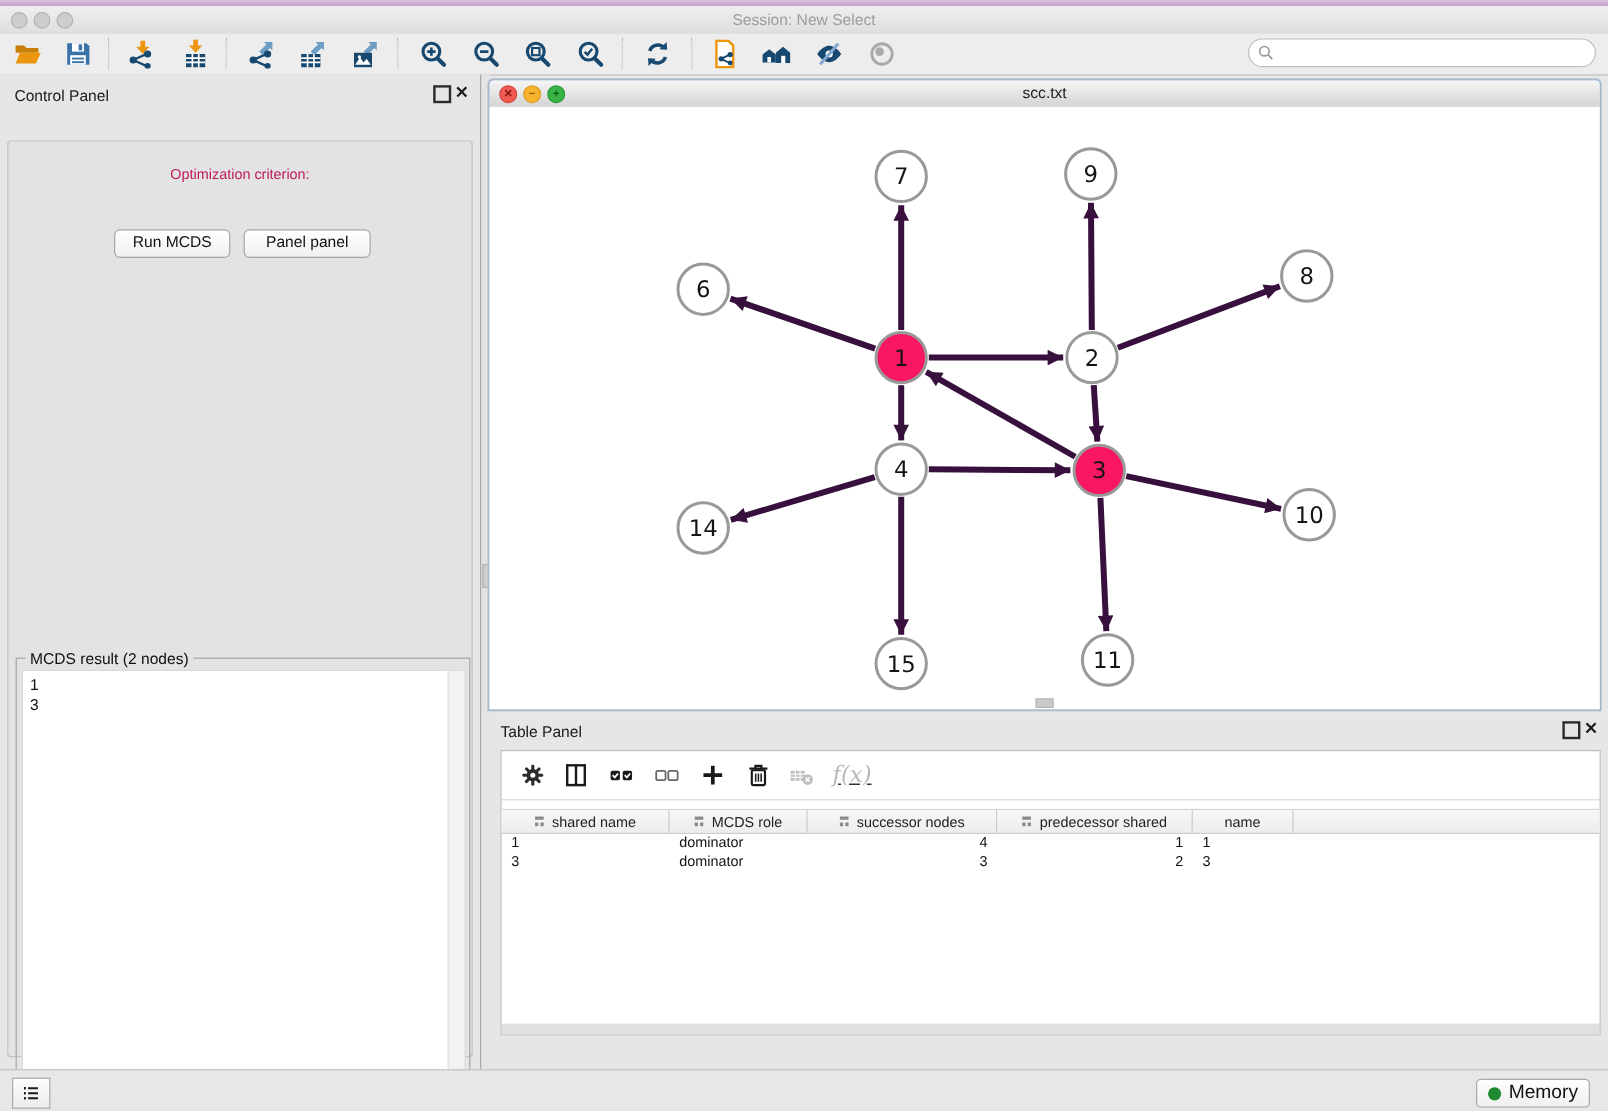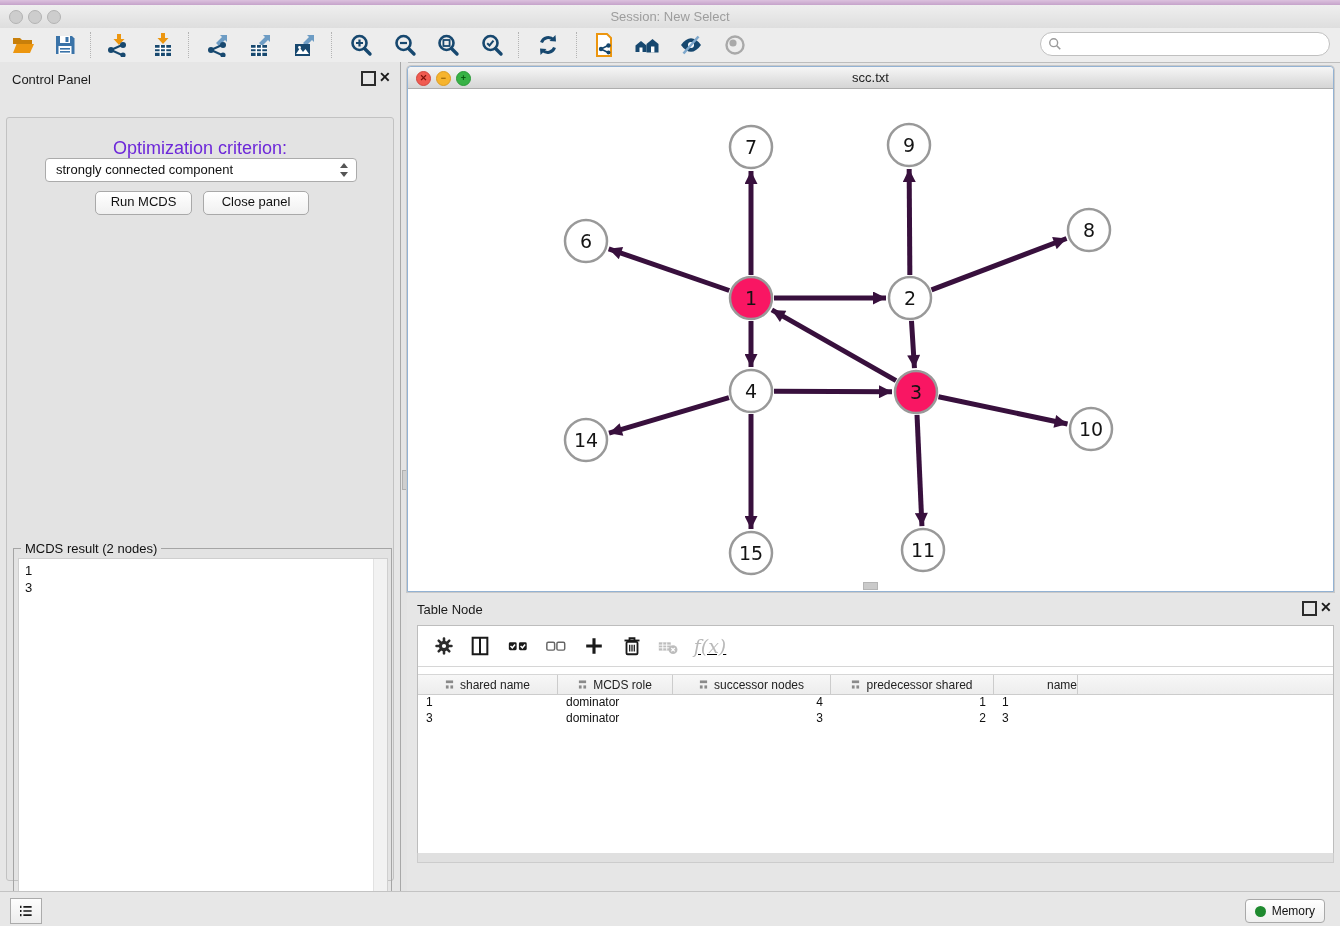--- a/index.html
+++ b/index.html
@@ -26,21 +26,21 @@
   .control-panel{left:0;top:62px;width:400px;height:829px;background:#e6e6e6;}
   .cp-header{position:absolute;left:12px;top:10px;font-size:13px;color:#1a1a1a;}
   .panel-float{position:absolute;width:11px;height:11px;border:2px solid #2b2b2b;background:transparent;}
   .panel-close{position:absolute;font-size:14px;font-weight:bold;color:#1a1a1a;line-height:14px;}
   .cp-tabs{position:absolute;left:78px;top:35px;display:flex;}
   .seg-tab{height:20px;line-height:20px;padding:0 14px;font-size:13px;background:#fff;border:1px solid #a6a6a6;border-left:none;color:#111;}
   .seg-tab:first-child{border-left:1px solid #a6a6a6;border-radius:4px 0 0 4px;}
   .seg-tab:last-child{border-radius:0 4px 4px 0;}
   .seg-tab.seg-active{background:#dedede;color:#b5b5b5;text-shadow:0 1px 0 #f4f4f4;}
   .cp-body{position:absolute;left:6px;top:55px;width:386px;height:762px;background:#e3e3e3;border:1px solid #c2c2c2;border-radius:3px;}
-  .opt-label{position:absolute;left:0;top:20px;width:100%;text-align:center;font-size:18px;color:#6d28d9;}
+  .opt-label{position:absolute;left:0;top:20px;width:100%;text-align:center;font-size:12px;color:#be185d;}
   .dropdown{position:absolute;left:38px;top:40px;width:310px;height:22px;background:#fff;border:1px solid #ababab;border-radius:4px;}
   .dropdown .dd-text{position:absolute;left:10px;top:3px;font-size:13px;color:#111;}
   .dd-arrows{position:absolute;right:7px;top:3px;width:9px;height:16px;}
   .dd-arrows span{position:absolute;left:0;width:0;height:0;border-left:4.5px solid transparent;border-right:4.5px solid transparent;}
   .dd-up{top:1px;border-bottom:5px solid #555;}
   .dd-down{bottom:1px;border-top:5px solid #555;}
   .cp-btn{position:absolute;top:73px;height:22px;background:linear-gradient(#ffffff,#f0f0f0);border:1px solid #a9a9a9;border-radius:5px;font-size:13px;color:#111;text-align:center;line-height:20px;}
   .result-group{position:absolute;left:6px;top:430px;width:377px;height:378px;border:1px solid #a5a5a5;}
   .result-title{position:absolute;left:7px;top:-8px;background:#e3e3e3;padding:0 4px;font-size:13px;color:#111;}
   .result-area{position:absolute;left:4px;top:9px;width:368px;height:364px;background:#fff;border:1px solid #cfcfcf;}
@@ -69,21 +69,21 @@
   .thead{position:absolute;left:0;top:48px;width:100%;height:19px;display:flex;background:linear-gradient(#f7f7f7,#ededed);border-top:1px solid #d6d6d6;border-bottom:1px solid #cccccc;}
   .th{display:flex;align-items:center;justify-content:center;gap:6px;font-size:12px;color:#222;border-right:1px solid #cccccc;box-sizing:border-box;height:19px;}
   .trow{position:absolute;left:0;width:100%;height:16px;display:flex;}
   .td{font-size:12px;color:#111;box-sizing:border-box;line-height:16px;padding:0 8px;white-space:nowrap;}
   .td.r{text-align:right;}
   .tp-bottom{position:absolute;left:10px;top:258px;width:915px;height:9px;background:#e0e0e0;border:1px solid #cccccc;border-top:none;}
   .tp-tabs{position:absolute;left:0;top:269px;width:100%;display:flex;justify-content:center;}
   
   .statusbar{left:0;top:891px;width:1340px;height:35px;background:#e7e7e7;border-top:1px solid #c3c3c3;}
   .sb-btn{position:absolute;left:10px;top:6px;width:30px;height:24px;background:linear-gradient(#fdfdfd,#ececec);border:1px solid #ababab;display:flex;align-items:center;justify-content:center;}
-  .mem-btn{position:absolute;right:15px;top:7px;height:22px;padding:0 9px;background:linear-gradient(#ffffff,#efefef);border:1px solid #a9a9a9;border-radius:4px;display:flex;align-items:center;gap:6px;font-size:12px;color:#111;}
+  .mem-btn{position:absolute;right:15px;top:7px;height:22px;padding:0 9px;background:linear-gradient(#ffffff,#efefef);border:1px solid #a9a9a9;border-radius:4px;display:flex;align-items:center;gap:6px;font-size:16px;color:#111;}
   .mem-dot{width:11px;height:11px;border-radius:50%;background:#1f8a2f;}
 </style>
 </head>
 <body>
 
 <div class="abs top-strip"></div>
 <div class="abs titlebar">
   <div class="tl-dot" style="left:9px"></div>
   <div class="tl-dot" style="left:28px"></div>
   <div class="tl-dot" style="left:47px"></div>
@@ -238,29 +238,22 @@
     <input type="text" placeholder="" style="">
   </div>
 </div>
 
 <div class="abs control-panel">
   <div class="cp-header">Control Panel</div>
   <div class="panel-float" style="left:361px;top:9px"></div>
   <div class="panel-close" style="left:379px;top:8px">✕</div>
   <div class="cp-body">
     <div class="opt-label">Optimization criterion:</div>
-    <div class="dropdown">
-      <span class="dd-text">strongly connected component</span>
-      <span class="dd-arrows">
-          <span class="dd-up"></span>
-          <span class="dd-down"></span>
-        </span>
-    </div>
     <div class="cp-btn" style="left:88px;width:95px">Run MCDS</div>
-    <div class="cp-btn" style="left:196px;width:104px">Close panel</div>
+    <div class="cp-btn" style="left:196px;width:104px">Panel panel</div>
     <div class="result-group">
       <div class="result-title">MCDS result (2 nodes)</div>
       <div class="result-area">
         <div class="result-text" id="result-text">1
 3</div>
         <div class="result-scroll"></div>
       </div>
     </div>
   </div>
 </div>
@@ -318,21 +311,21 @@
         <circle cx="343" cy="464" r="21" fill="#ffffff" stroke="#999999" stroke-width="2.5"></circle>
         <text x="343" y="464" text-anchor="middle" dy="0.35em" font-size="19" fill="#141414" font-family="&quot;DejaVu Sans&quot;, sans-serif">15</text>
         <circle cx="515" cy="461" r="21" fill="#ffffff" stroke="#999999" stroke-width="2.5"></circle>
         <text x="515" y="461" text-anchor="middle" dy="0.35em" font-size="19" fill="#141414" font-family="&quot;DejaVu Sans&quot;, sans-serif">11</text>
       </svg>
   </div>
   <div class="h-grip"></div>
 </div>
 
 <div class="abs table-panel">
-  <div class="tp-header">Table Node</div>
+  <div class="tp-header">Table Panel</div>
   <div class="panel-float" style="left:895px;top:6px"></div>
   <div class="panel-close" style="left:913px;top:5px">✕</div>
   <div class="tp-box">
     <div class="tp-toolbar">
       <div class="tp-tool" style="left:14px">
         <svg viewBox="0 0 24 24">
             <g fill="#2b2b2b">
               <rect x="10.6" y="2.5" width="2.8" height="19" rx="1.2"></rect>
               <rect x="10.6" y="2.5" width="2.8" height="19" rx="1.2" transform="rotate(45 12 12)"></rect>
               <rect x="10.6" y="2.5" width="2.8" height="19" rx="1.2" transform="rotate(90 12 12)"></rect>
@@ -415,21 +408,21 @@
           <span>successor nodes</span>
         </div>
         <div class="th" style="width: 163px;">
           <svg width="9" height="9" viewBox="0 0 10 10">
             <rect x="1" y="0.5" width="8" height="3" fill="#8a8a8a"></rect>
             <rect x="1" y="6" width="3" height="3.5" fill="#8a8a8a"></rect>
             <rect x="6" y="6" width="3" height="3.5" fill="#8a8a8a"></rect>
           </svg>
           <span>predecessor shared</span>
         </div>
-        <div class="th" style="width: 84px; justify-content: flex-end;">
+        <div class="th" style="width: 84px;">
           <span>name</span>
         </div>
         <div class="th" style="flex: 1 1 0%; border-right: none;"></div>
       </div>
     <div id="table-rows">
         <div class="trow" style="top: 68px;">
           <div class="td" style="width: 140px;">1</div>
           <div class="td" style="width: 115px;">dominator</div>
           <div class="td r" style="width: 158px;">4</div>
           <div class="td r" style="width: 163px;">1</div>

